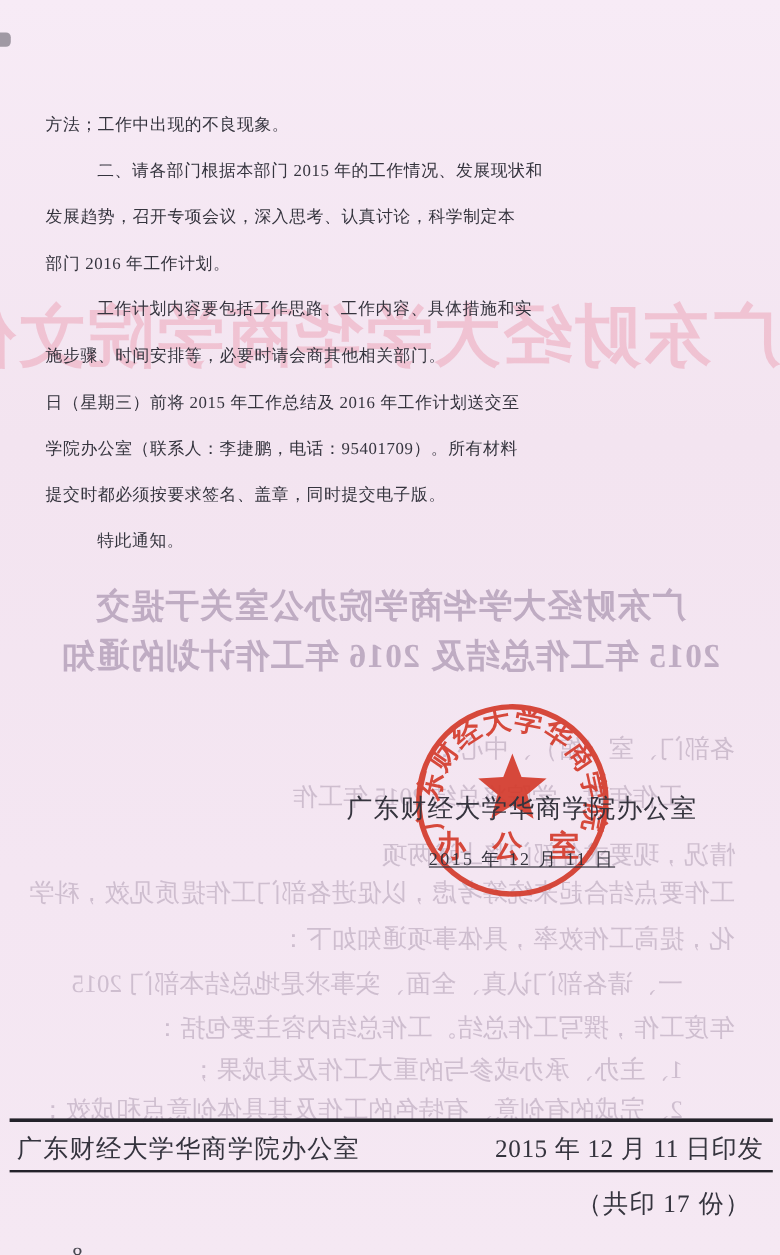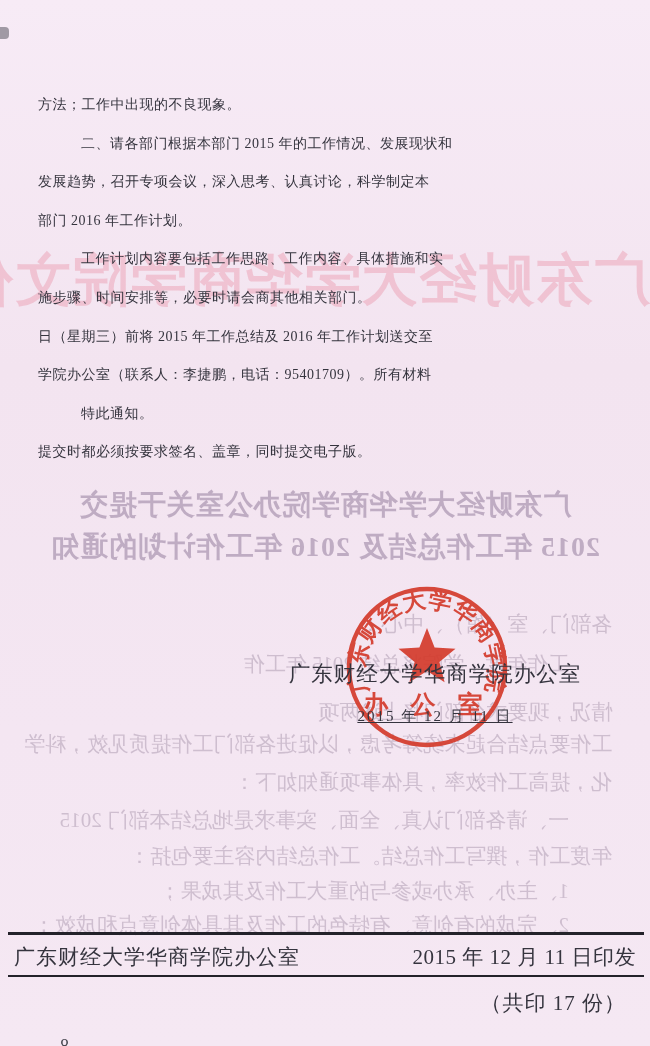--- a/index.html
+++ b/index.html
@@ -72,22 +72,22 @@
 
   <div class="body-text">
     <div class="ln">方法；工作中出现的不良现象。</div>
     <div class="ln ind">二、请各部门根据本部门 2015 年的工作情况、发展现状和</div>
     <div class="ln">发展趋势，召开专项会议，深入思考、认真讨论，科学制定本</div>
     <div class="ln">部门 2016 年工作计划。</div>
     <div class="ln ind">工作计划内容要包括工作思路、工作内容、具体措施和实</div>
     <div class="ln">施步骤、时间安排等，必要时请会商其他相关部门。</div>
     <div class="ln">日（星期三）前将 2015 年工作总结及 2016 年工作计划送交至</div>
     <div class="ln">学院办公室（联系人：李捷鹏，电话：95401709）。所有材料</div>
+    <div class="ln">提交时都必须按要求签名、盖章，同时提交电子版。</div>
     <div class="ln ind">特此通知。</div>
-    <div class="ln">提交时都必须按要求签名、盖章，同时提交电子版。</div>
   </div>
 
   <svg class="seal" viewBox="0 0 175 175">
     <defs>
       <path id="sealArc" d="M 28.8 111.2 A 62 62 0 1 1 145.2 111.2" fill="none"></path>
     </defs>
     <circle cx="87" cy="87" r="78" fill="none" stroke="#d43b2c" stroke-width="4.5"></circle>
     <polygon points="87,48 94.6,67.5 115.5,68.7 99.4,82 104.6,102.3 87,91 69.4,102.3 74.6,82 58.5,68.7 79.4,67.5" fill="#d43b2c"></polygon>
     <text font-size="23" font-weight="bold" fill="#d43b2c" font-family="Liberation Serif, serif">
       <textPath href="#sealArc" startOffset="0" textLength="238">广东财经大学华商学院</textPath>

